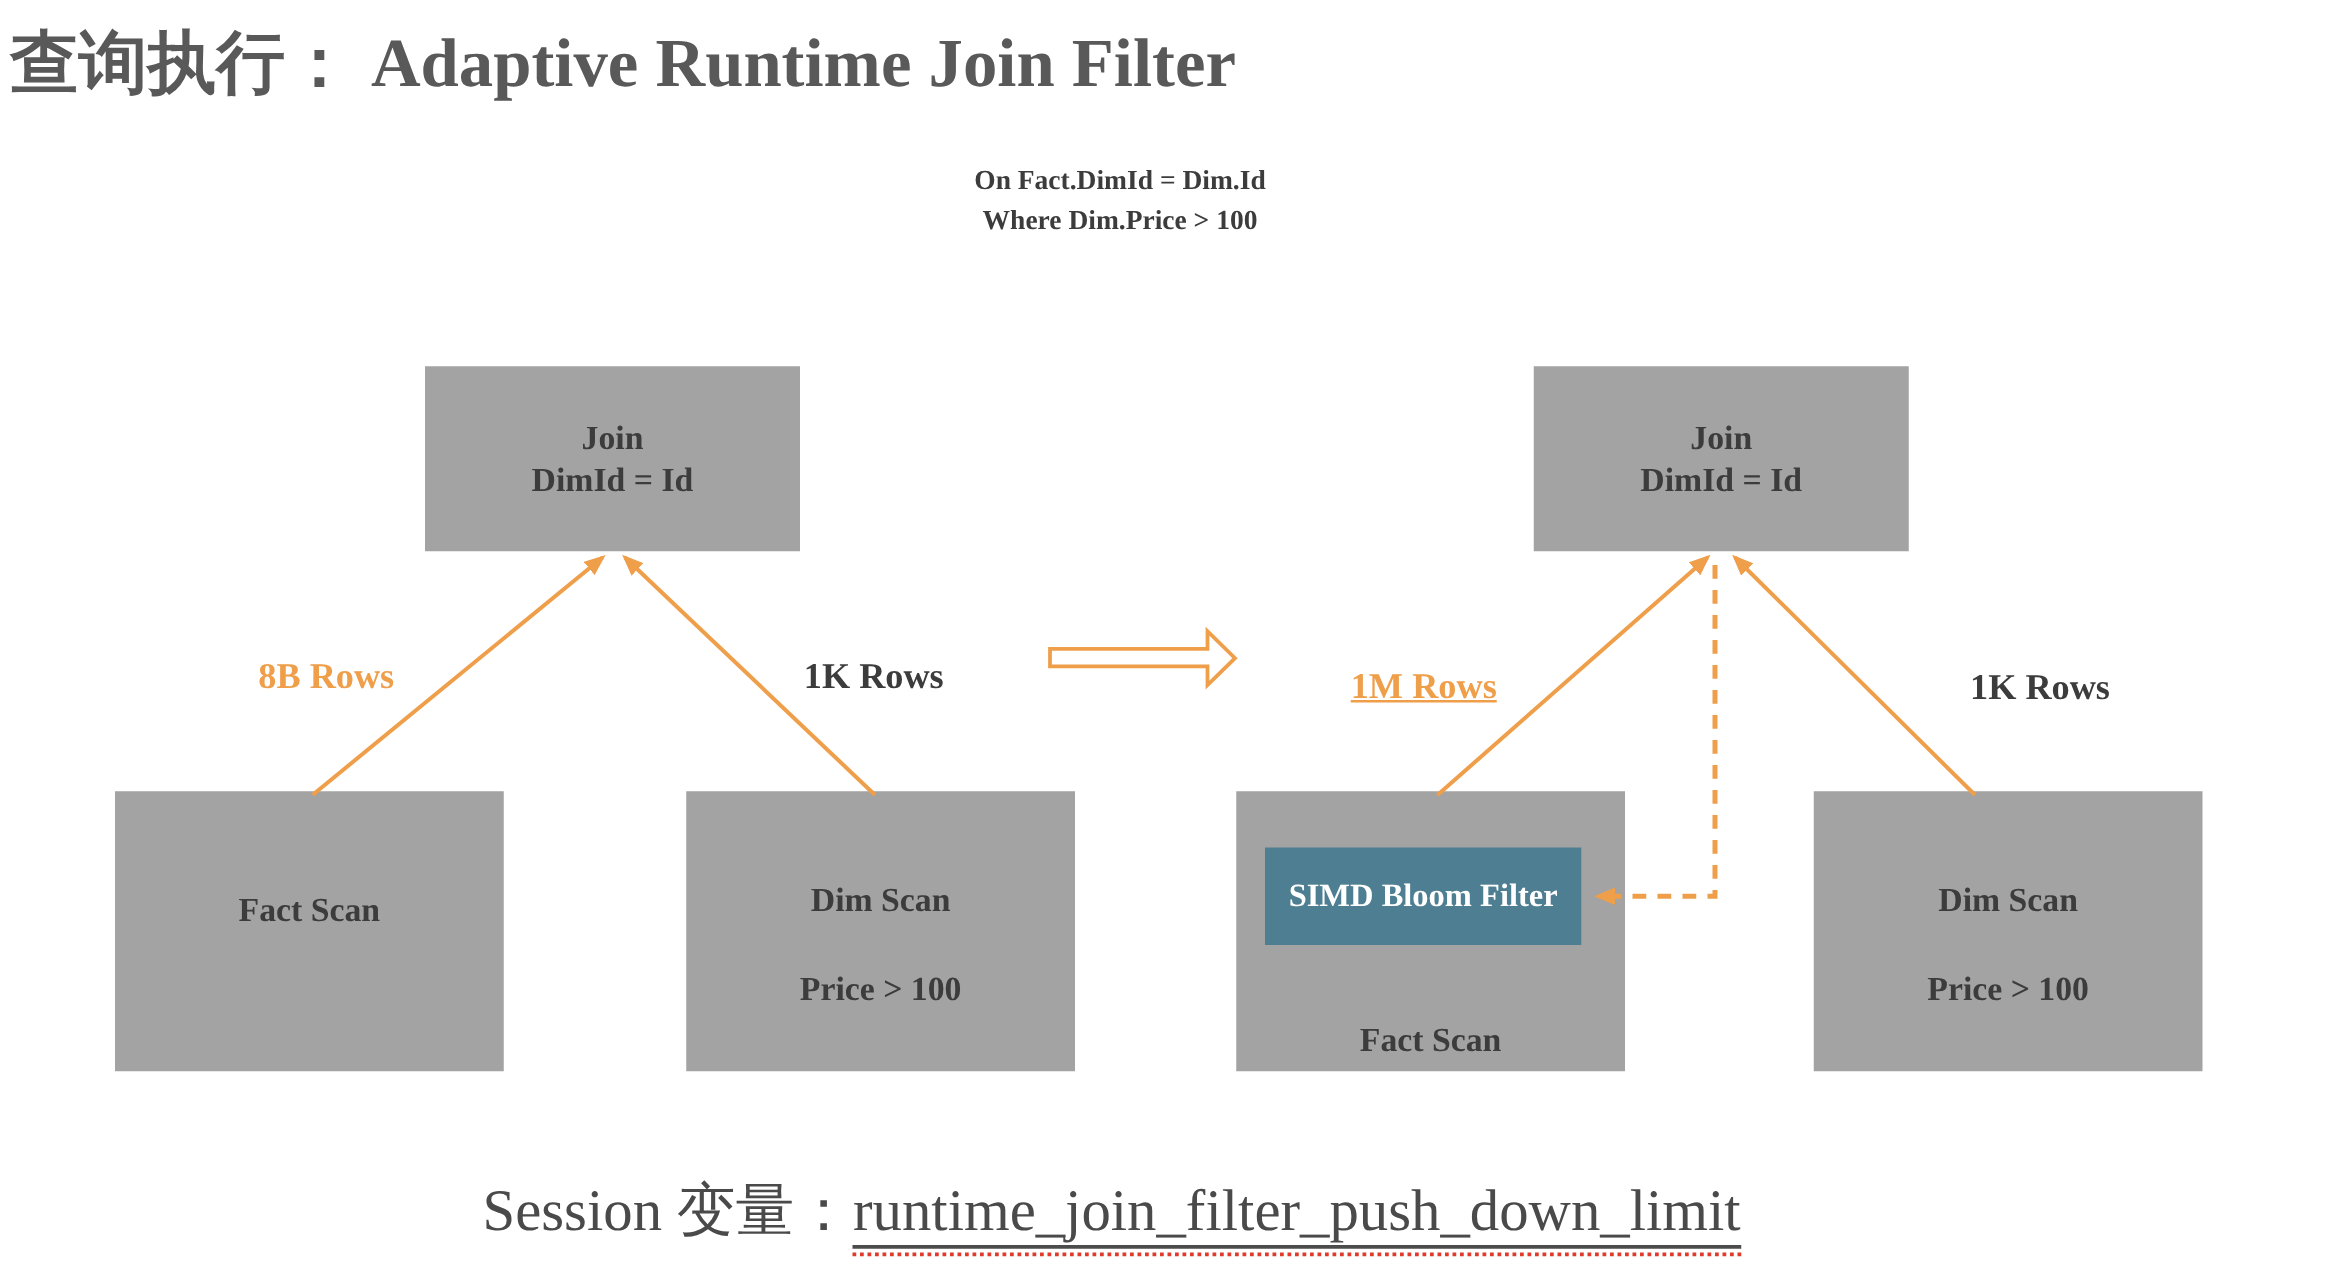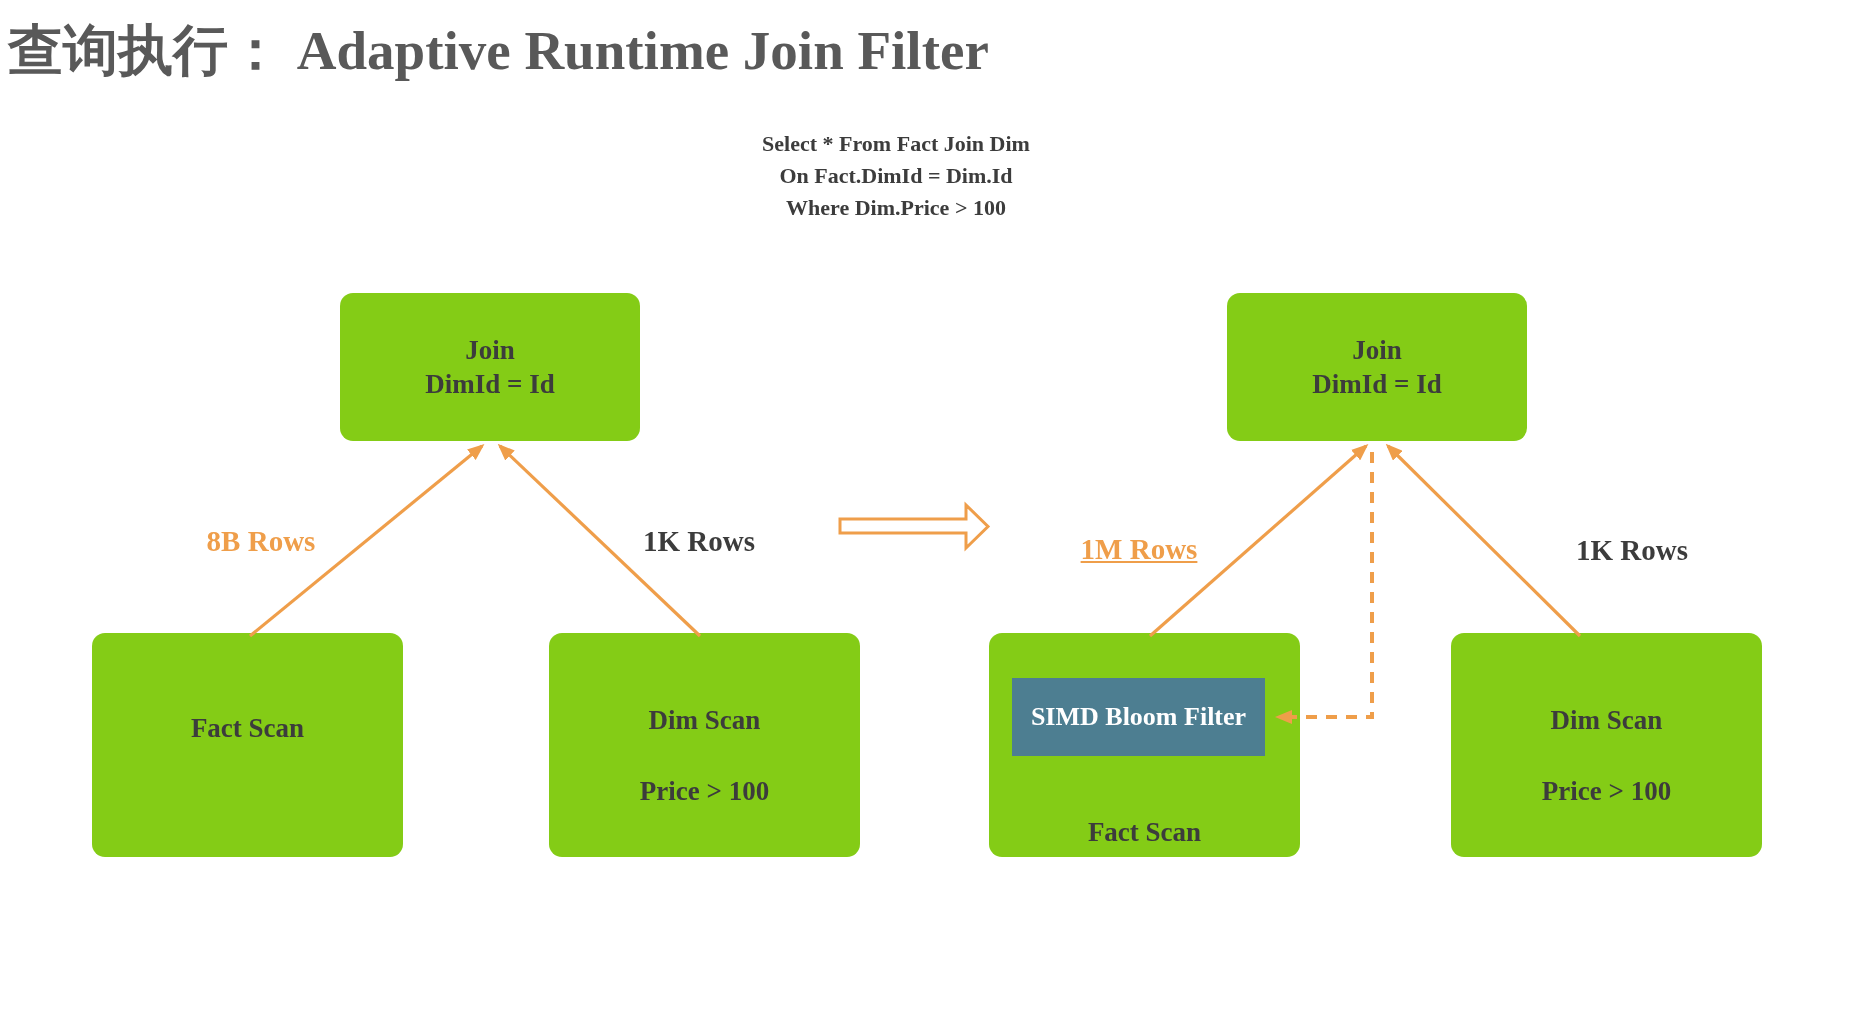--- a/index.html
+++ b/index.html
@@ -14,21 +14,21 @@
     position:absolute;left:8px;top:14px;
     font-size:55px;font-weight:bold;color:#595959;
     letter-spacing:0px;white-space:nowrap;
   }
   .sql{
     position:absolute;left:646px;top:128px;width:500px;
     text-align:center;font-size:22px;font-weight:bold;color:#3c3c3c;
     line-height:32px;
   }
   .box{
-    position:absolute;background:#84cc16;color:#3c3c3c;border-radius:13px;
+    position:absolute;background:#a3a3a3;color:#3c3c3c;
   }
   .join-box{
     left:0;top:0;width:300px;height:148px;
     display:flex;flex-direction:column;justify-content:center;
     text-align:center;font-size:27px;font-weight:bold;line-height:34px;
   }
   #join-left{left:340px;top:293px;}
   #join-right{left:1227px;top:293px;}
   .scan-box{width:300px;height:224px;top:633px;padding-left:11px;}
   #fact-left{left:92px;}
@@ -72,21 +72,20 @@
   }
 </style>
 </head>
 <body>
 
 <div id="slide">
 
   <div class="title">查询执行： Adaptive Runtime Join Filter</div>
 
   <div class="sql">
-    <div>Select * From Fact Join Dim</div>
     <div>On Fact.DimId = Dim.Id</div>
     <div>Where Dim.Price &gt; 100</div>
   </div>
 
   <div class="box join-box" id="join-left">
     <div>Join</div>
     <div>DimId = Id</div>
   </div>
 
   <div class="box scan-box" id="fact-left">
@@ -112,20 +111,23 @@
   </div>
 
   <div class="box scan-box" id="dim-right">
     <div class="scan-line" style="top:70px;">Dim Scan</div>
     <div class="scan-line" style="top:141px;">Price &gt; 100</div>
   </div>
 
   <div class="rowlabel orange" id="label-1m">1M Rows</div>
   <div class="rowlabel dark" id="label-1k-right">1K Rows</div>
 
+  <div class="footer">
+    <span>Session 变量：</span><span class="variable">runtime_join_filter_push_down_limit</span>
+  </div>
 
   <svg class="overlay" width="1876" height="1020" viewBox="0 0 1876 1020">
     <defs>
       <marker id="ah" viewBox="0 0 16 13" refX="13" refY="6.5" markerWidth="17" markerHeight="14" markerUnits="userSpaceOnUse" orient="auto">
         <path d="M0,0 L16,6.5 L0,13 Z" fill="#EF9E4A"></path>
       </marker>
       <marker id="ahd" viewBox="0 0 16 13" refX="0" refY="6.5" markerWidth="17" markerHeight="14" markerUnits="userSpaceOnUse" orient="auto">
         <path d="M0,0 L16,6.5 L0,13 Z" fill="#EF9E4A"></path>
       </marker>
     </defs>

